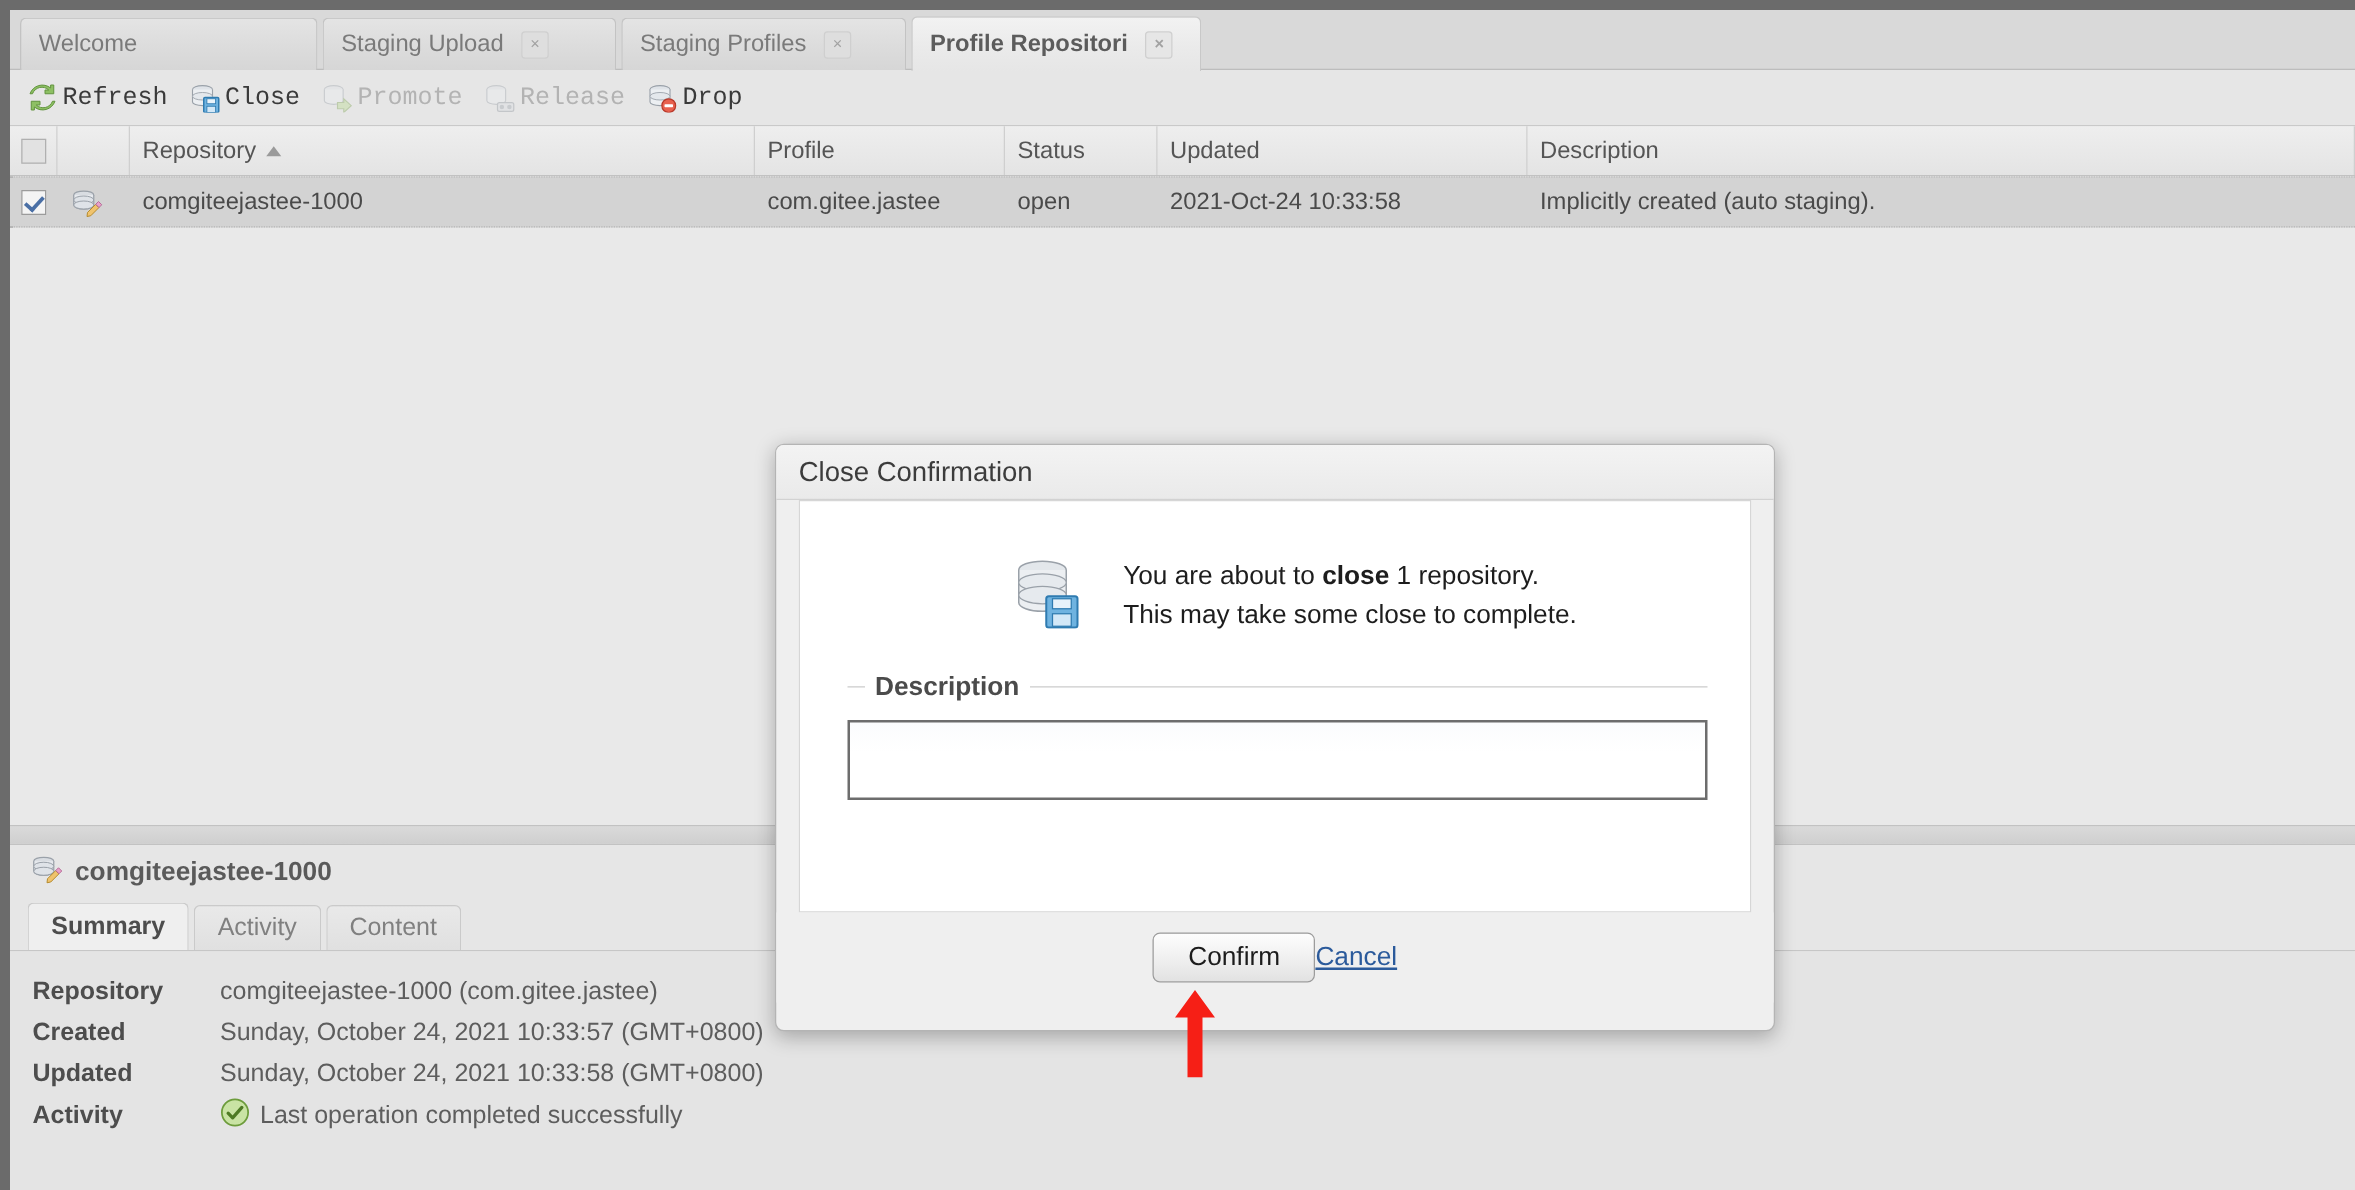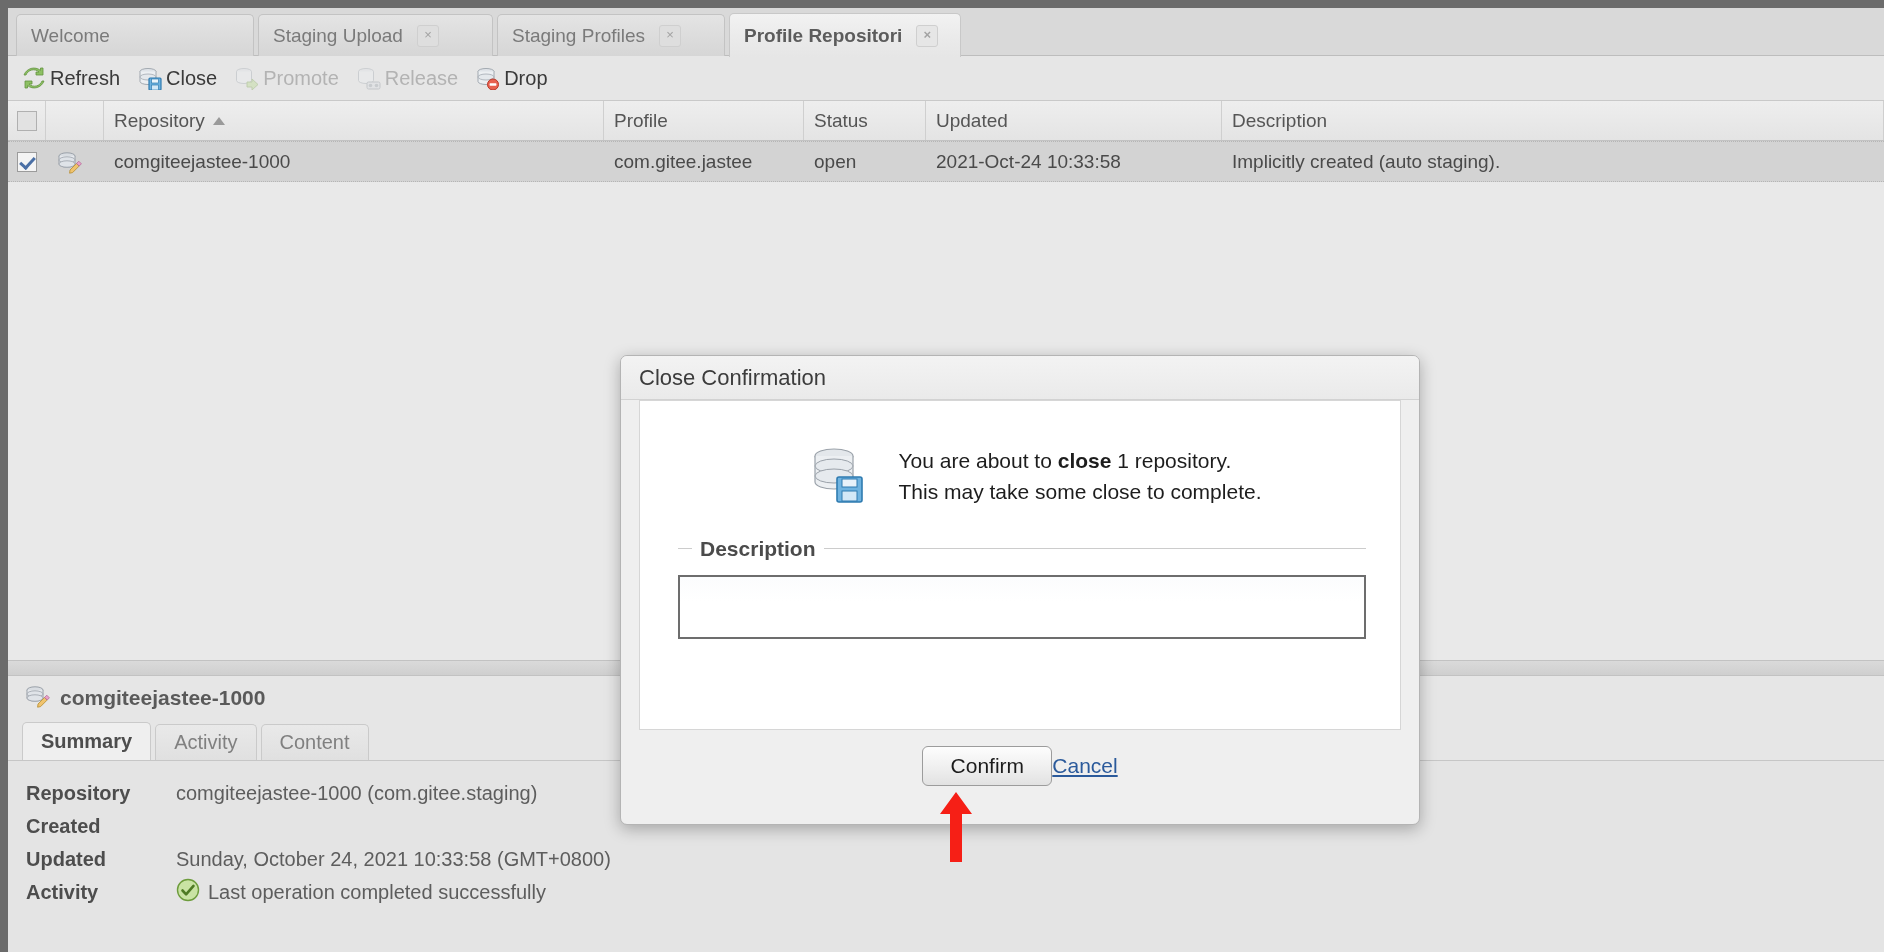--- a/index.html
+++ b/index.html
@@ -106,20 +106,21 @@
   }
   .tbtn {
     display: flex;
     align-items: center;
     gap: 4px;
     margin-right: 18px;
     font-size: 20px;
     color: #3a3a3a;
     cursor: pointer;
     user-select: none;
+    font-family: Liberation Mono, monospace;
   }
   .tbtn.disabled { color: #b3b3b3; cursor: default; }
   .tbtn svg { display: block; }
   .tbtn.disabled svg { opacity: 0.38; }
 
   
   .grid-head {
     position: absolute;
     top: 101px;
     left: 8px;
@@ -553,25 +554,28 @@
     </div>
     <div class="detail-tabs" id="detail-tabs">
         <div class="dtab active">Summary</div>
         <div class="dtab">Activity</div>
         <div class="dtab">Content</div>
       </div>
     <div class="detail-body" id="detail-body">
         <div class="drow">
           <div class="dlabel">Repository</div>
           <div class="dvalue">
-            <span>comgiteejastee-1000 (com.gitee.staging)</span>
+            <span>comgiteejastee-1000 (com.gitee.jastee)</span>
           </div>
         </div>
         <div class="drow">
           <div class="dlabel">Created</div>
+          <div class="dvalue">
+            <span>Sunday, October 24, 2021 10:33:57 (GMT+0800)</span>
+          </div>
         </div>
         <div class="drow">
           <div class="dlabel">Updated</div>
           <div class="dvalue">
             <span>Sunday, October 24, 2021 10:33:58 (GMT+0800)</span>
           </div>
         </div>
         <div class="drow">
           <div class="dlabel">Activity</div>
           <div class="dvalue">

